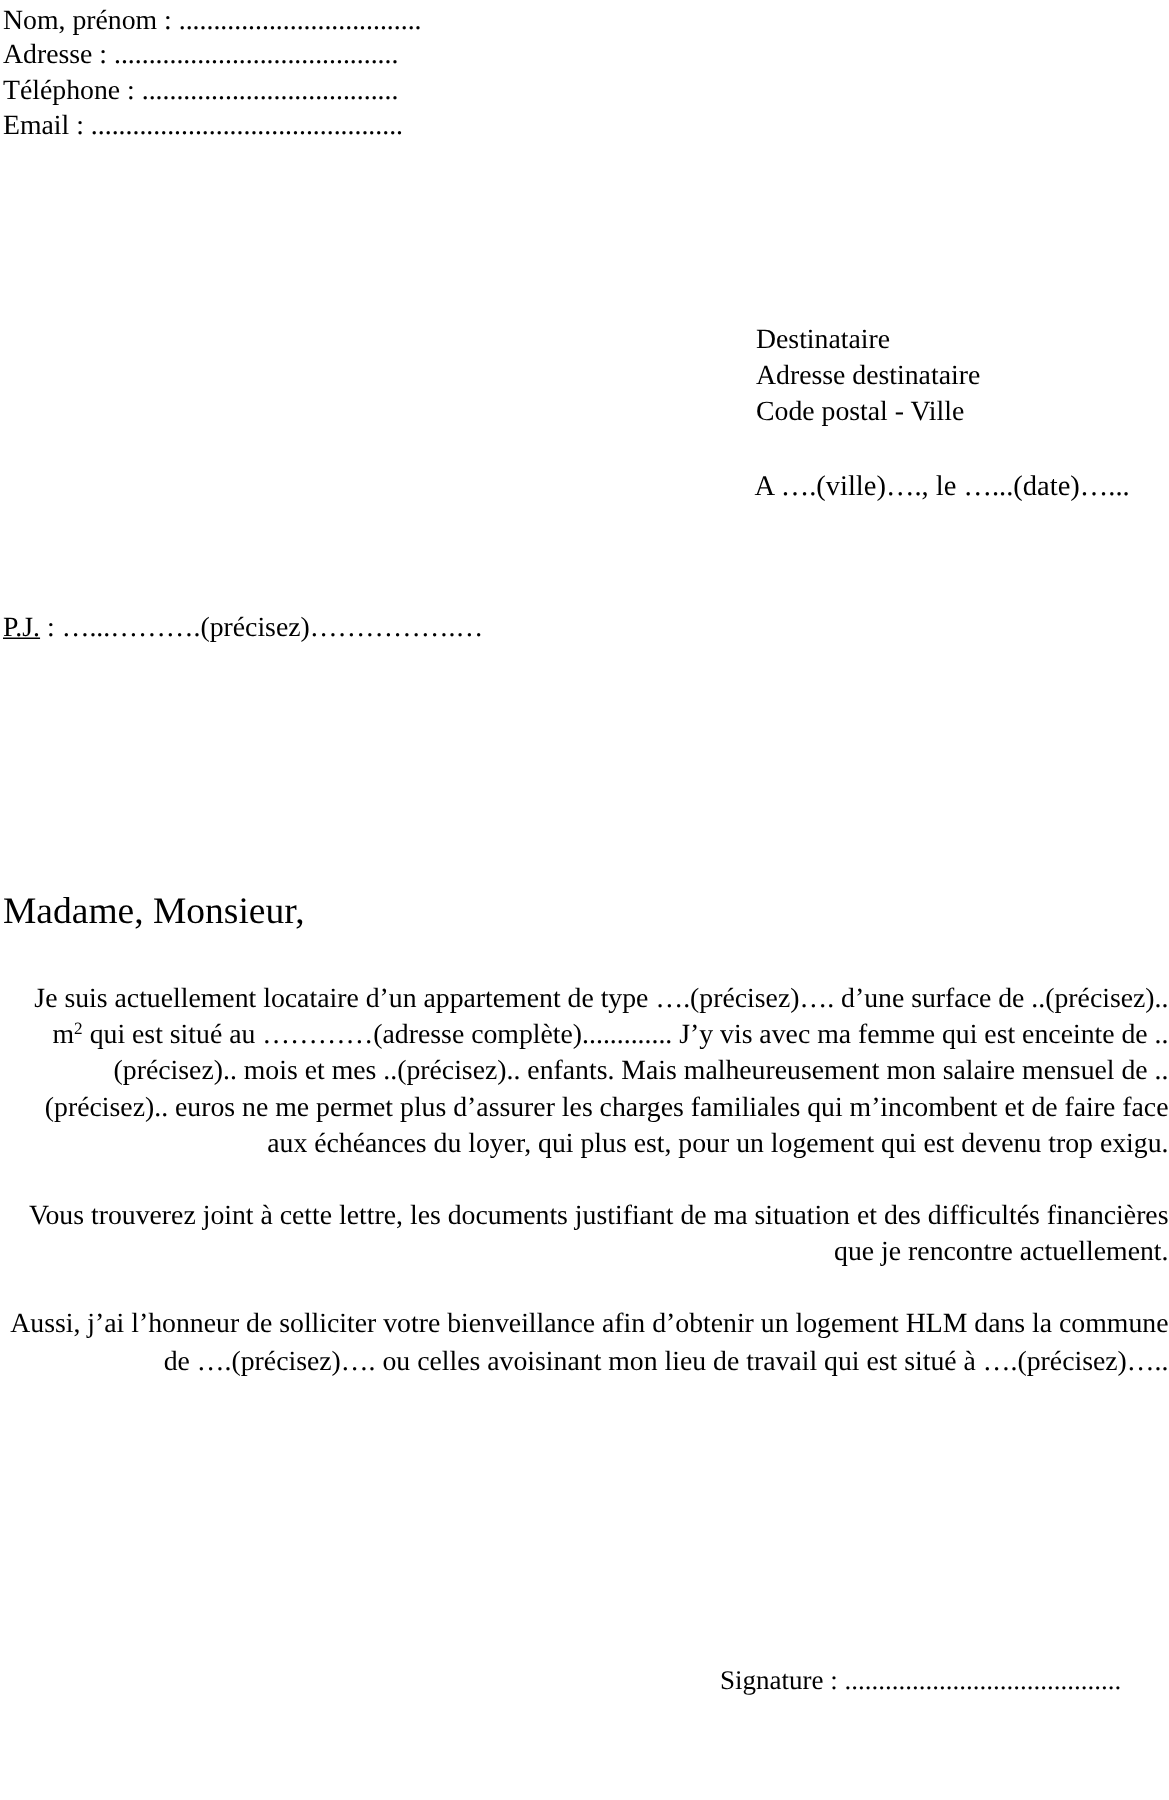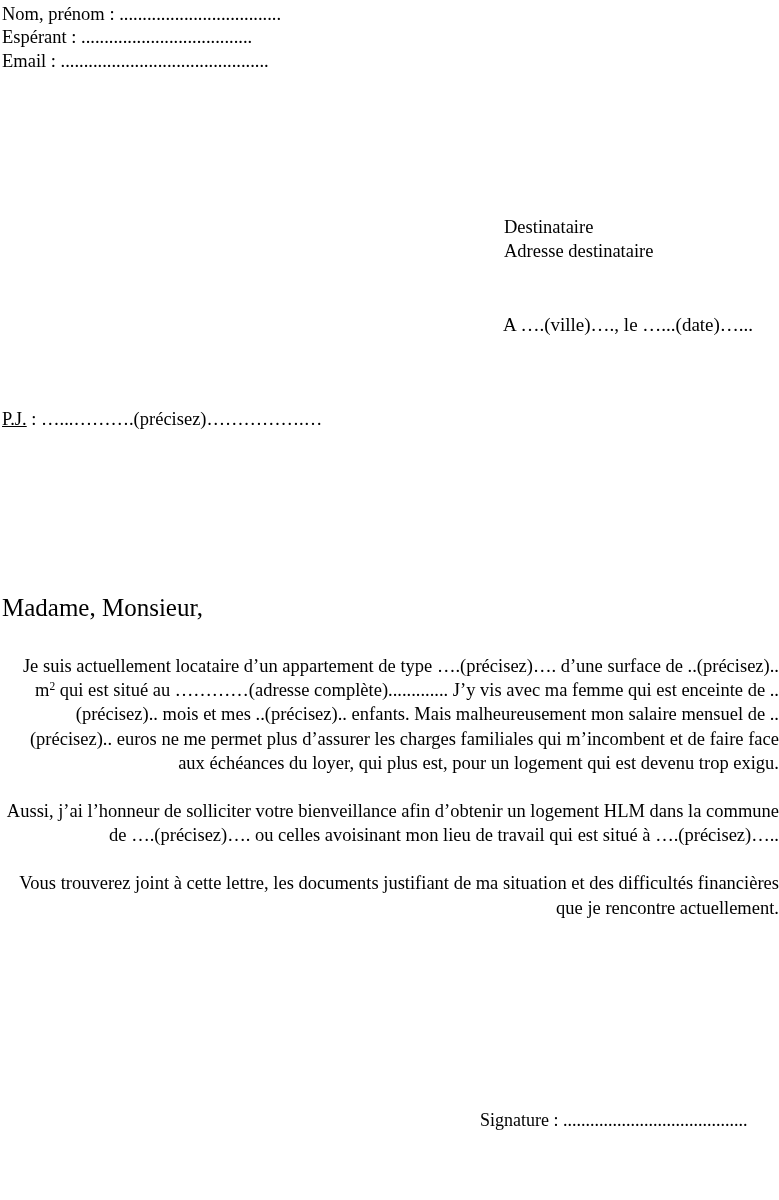--- a/index.html
+++ b/index.html
@@ -116,38 +116,40 @@
     line-height: 0;
   }
 </style>
 </head>
 <body>
 
 <div class="page">
 
   <div class="sender-block">
     <div class="sender-line">Nom, prénom : ...................................</div>
-    <div class="sender-line">Espérant : .....................................</div>
+    <div class="sender-line">Adresse : .........................................</div>
+    <div class="sender-line">Téléphone : .....................................</div>
     <div class="sender-line">Email : .............................................</div>
   </div>
 
   <div class="recipient-block">
     <div class="recipient-line">Destinataire</div>
     <div class="recipient-line">Adresse destinataire</div>
+    <div class="recipient-line">Code postal - Ville</div>
   </div>
 
   <div class="date-line">A ….(ville)…., le …...(date)…...</div>
 
   <div class="subject-block">
     <div class="subject-line"><span class="u">P.J.</span><span> : …...……….(précisez)…………….…</span></div>
   </div>
 
   <div class="salutation">Madame, Monsieur,</div>
 
   <div class="body-block">
     <p class="para"><span>Je suis actuellement locataire d’un appartement de type ….(précisez)…. d’une surface de ..(précisez).. m</span><sup class="sup-unit">2</sup><span> qui est situé au …………(adresse complète)............. J’y vis avec ma femme qui est enceinte de ..(précisez).. mois et mes ..(précisez).. enfants. Mais malheureusement mon salaire mensuel de ..(précisez).. euros ne me permet plus d’assurer les charges familiales qui m’incombent et de faire face aux échéances du loyer, qui plus est, pour un logement qui est devenu trop exigu.</span></p>
+    <p class="para">Vous trouverez joint à cette lettre, les documents justifiant de ma situation et des difficultés financières que je rencontre actuellement.</p>
     <p class="para">Aussi, j’ai l’honneur de solliciter votre bienveillance afin d’obtenir un logement HLM dans la commune de ….(précisez)…. ou celles avoisinant mon lieu de travail qui est situé à ….(précisez)…..</p>
-    <p class="para">Vous trouverez joint à cette lettre, les documents justifiant de ma situation et des difficultés financières que je rencontre actuellement.</p>
   </div>
 
   <div class="signature-line">Signature : .........................................</div>
 
 </div>
 
 </body></html>

